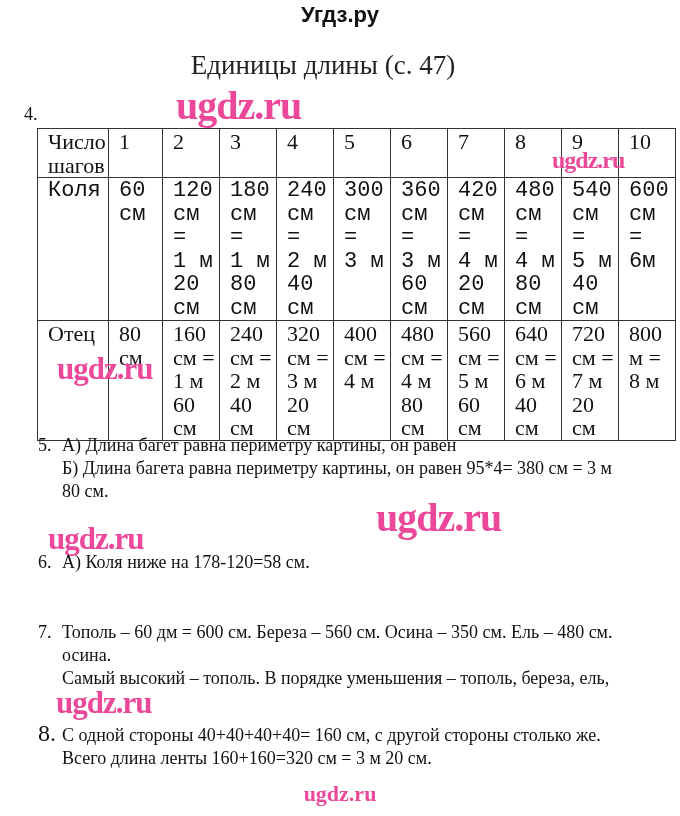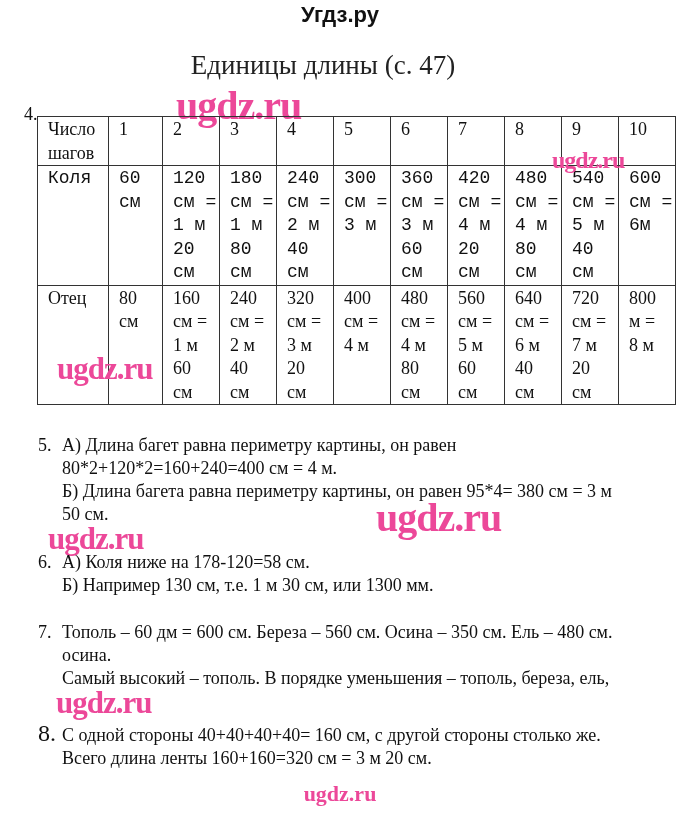--- a/index.html
+++ b/index.html
@@ -4,22 +4,22 @@
 <style>
   html, body { margin: 0; padding: 0; background: #ffffff; }
   body { width: 680px; height: 816px; position: relative; overflow: hidden; color: #111; }
   .site-title { position: absolute; left: 0; width: 680px; top: 2px; text-align: center;
     font-family: "Liberation Sans", sans-serif; font-weight: bold; font-size: 22px; color: #111; }
   .page-title { position: absolute; left: 0; width: 646px; top: 50px; text-align: center;
     font-family: "Liberation Serif", serif; font-size: 27px; color: #222; }
   .wm { position: absolute; font-family: Liberation Serif, serif; font-weight: bold; color: #ec4899;
     letter-spacing: -1px; }
   .num { position: absolute; font-family: "Liberation Serif", serif; font-size: 18px; }
-  table.steps { position: absolute; left: 37px; top: 116px; border-collapse: collapse;
-    font-family: "Liberation Serif", serif; font-size: 18px; line-height: 23.5px; }
+  table.steps { position: absolute; left: 37px; top: 128px; border-collapse: collapse;
+    font-family: "Liberation Serif", serif; font-size: 22px; line-height: 23.5px; }
   table.steps td { border: 1.5px solid #333; vertical-align: top; padding: 1px 0 0 10px; white-space: pre-line; }
   .para { position: absolute; left: 38px; font-family: Liberation Serif, serif; font-size: 18px; line-height: 23px; color: #111; }
   .para .lbl { display: inline-block; width: 24px; }
   .para .line { display: block; }
   .para .indent { padding-left: 24px; }
   .big8 { font-size: 24px; }
 </style>
 </head>
 <body>
 
@@ -138,30 +138,28 @@
 8 м</td>
   </tr>
 </tbody>
   </table>
 
 <div class="wm" style="left:552px; top:147px; font-size:24px;">ugdz.ru</div>
 <div class="wm" style="left:57px; top:351px; font-size:31px;">ugdz.ru</div>
 
 <div class="para" style="top:434px;">
   <span class="line"><span class="lbl">5.</span><span>А) Длина багет равна периметру картины, он равен</span></span>
-  <span class="line indent">80*2+120*2=160+240=400 см = 4 м.</span>
   <span class="line indent">Б) Длина багета равна периметру картины, он равен 95*4= 380 см = 3 м</span>
-  <span class="line indent">50 см.</span>
+  <span class="line indent">80 см.</span>
 </div>
 <div class="wm" style="left:376px; top:494px; font-size:40px;">ugdz.ru</div>
 <div class="wm" style="left:48px; top:521px; font-size:31px;">ugdz.ru</div>
 
 <div class="para" style="top:551px;">
   <span class="line"><span class="lbl">6.</span><span>А) Коля ниже на 178-120=58 см.</span></span>
-  <span class="line indent">Б) Например 130 см, т.е. 1 м 30 см, или 1300 мм.</span>
 </div>
 
 <div class="para" style="top:621px;">
   <span class="line"><span class="lbl">7.</span><span>Тополь – 60 дм = 600 см. Береза – 560 см. Осина – 350 см. Ель – 480 см.</span></span>
   <span class="line indent">осина.</span>
   <span class="line indent">Самый высокий – тополь. В порядке уменьшения – тополь, береза, ель,</span>
 </div>
 <div class="wm" style="left:56px; top:685px; font-size:31px;">ugdz.ru</div>
 
 <div class="para" style="top:722px;">

